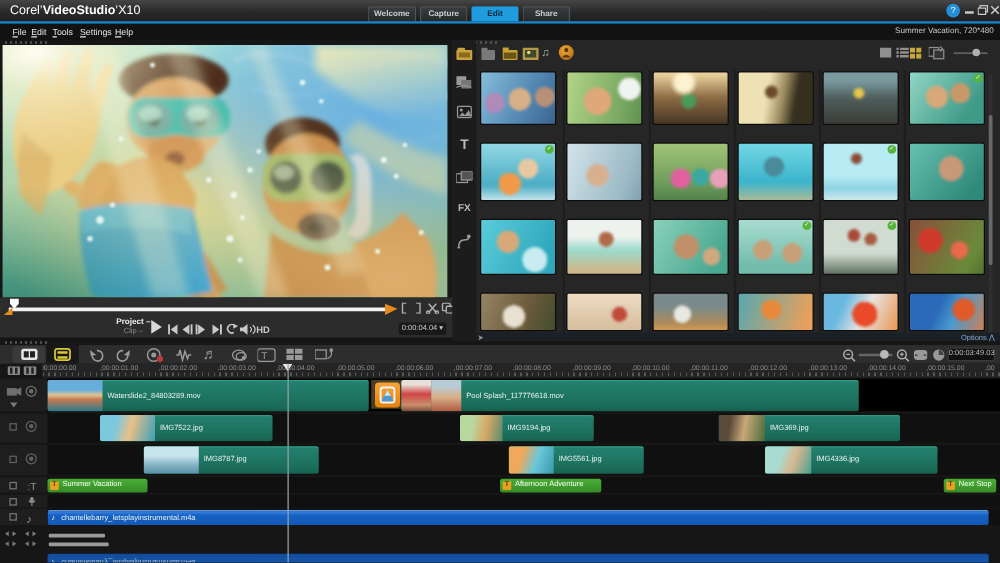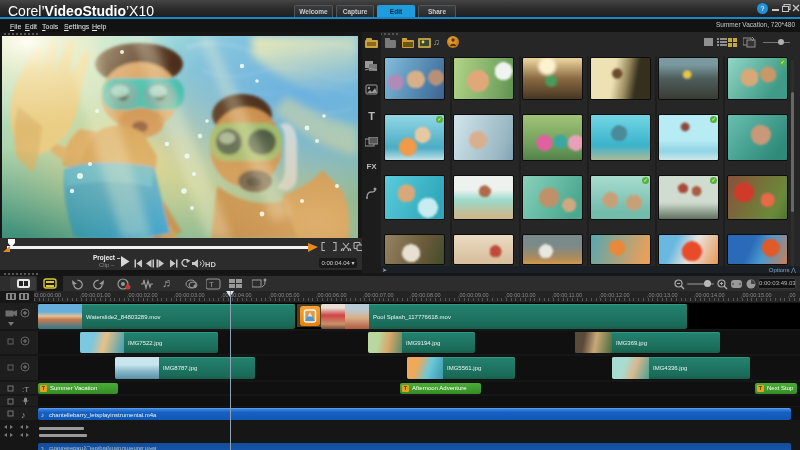--- a/index.html
+++ b/index.html
@@ -1,21 +1,21 @@
 <!DOCTYPE html>
 <html><head><meta charset="utf-8">
 <style>
 *{margin:0;padding:0;box-sizing:border-box}
 svg{display:block}
 html,body{width:800px;height:450px;overflow:hidden;background:#141414;font-family:"Liberation Sans",sans-serif}
 .abs{position:absolute}
 #app{position:relative;width:800px;height:450px;background:#141414;color:#ddd}
 
 #titlebar{left:0;top:0;width:800px;height:17px;background:linear-gradient(#454545,#2a2a2a 55%,#1f1f1f)}
-#logo{left:8px;top:3px;font-size:14px;color:#fff;letter-spacing:0}
+#logo{left:8px;top:3px;font-size:10px;color:#fff;letter-spacing:0}
 #logo b{font-weight:bold}
 .tab{top:5px;height:12px;font-size:6.5px;font-weight:bold;color:#ccc;text-align:center;line-height:12px;background:linear-gradient(#3a3d40,#26282a);border:1px solid #555;border-bottom:none;border-radius:2px 2px 0 0}
 #tab-edit{background:#1e9cdd;color:#06273c;border-color:#1e9cdd}
 .winbtn{top:4px;color:#ccc;font-size:8px;line-height:9px}
 #blueline{left:0;top:17px;width:800px;height:2px;background:#1787cc}
 
 #menubar{left:0;top:19px;width:800px;height:13px;background:#121212}
 .menu{top:4px;font-size:7px;color:#e8e8e8}
 .menu span{text-decoration:underline}
 #projinfo{right:5px;top:2px;font-size:6.5px;color:#c8c8c8;position:absolute}

